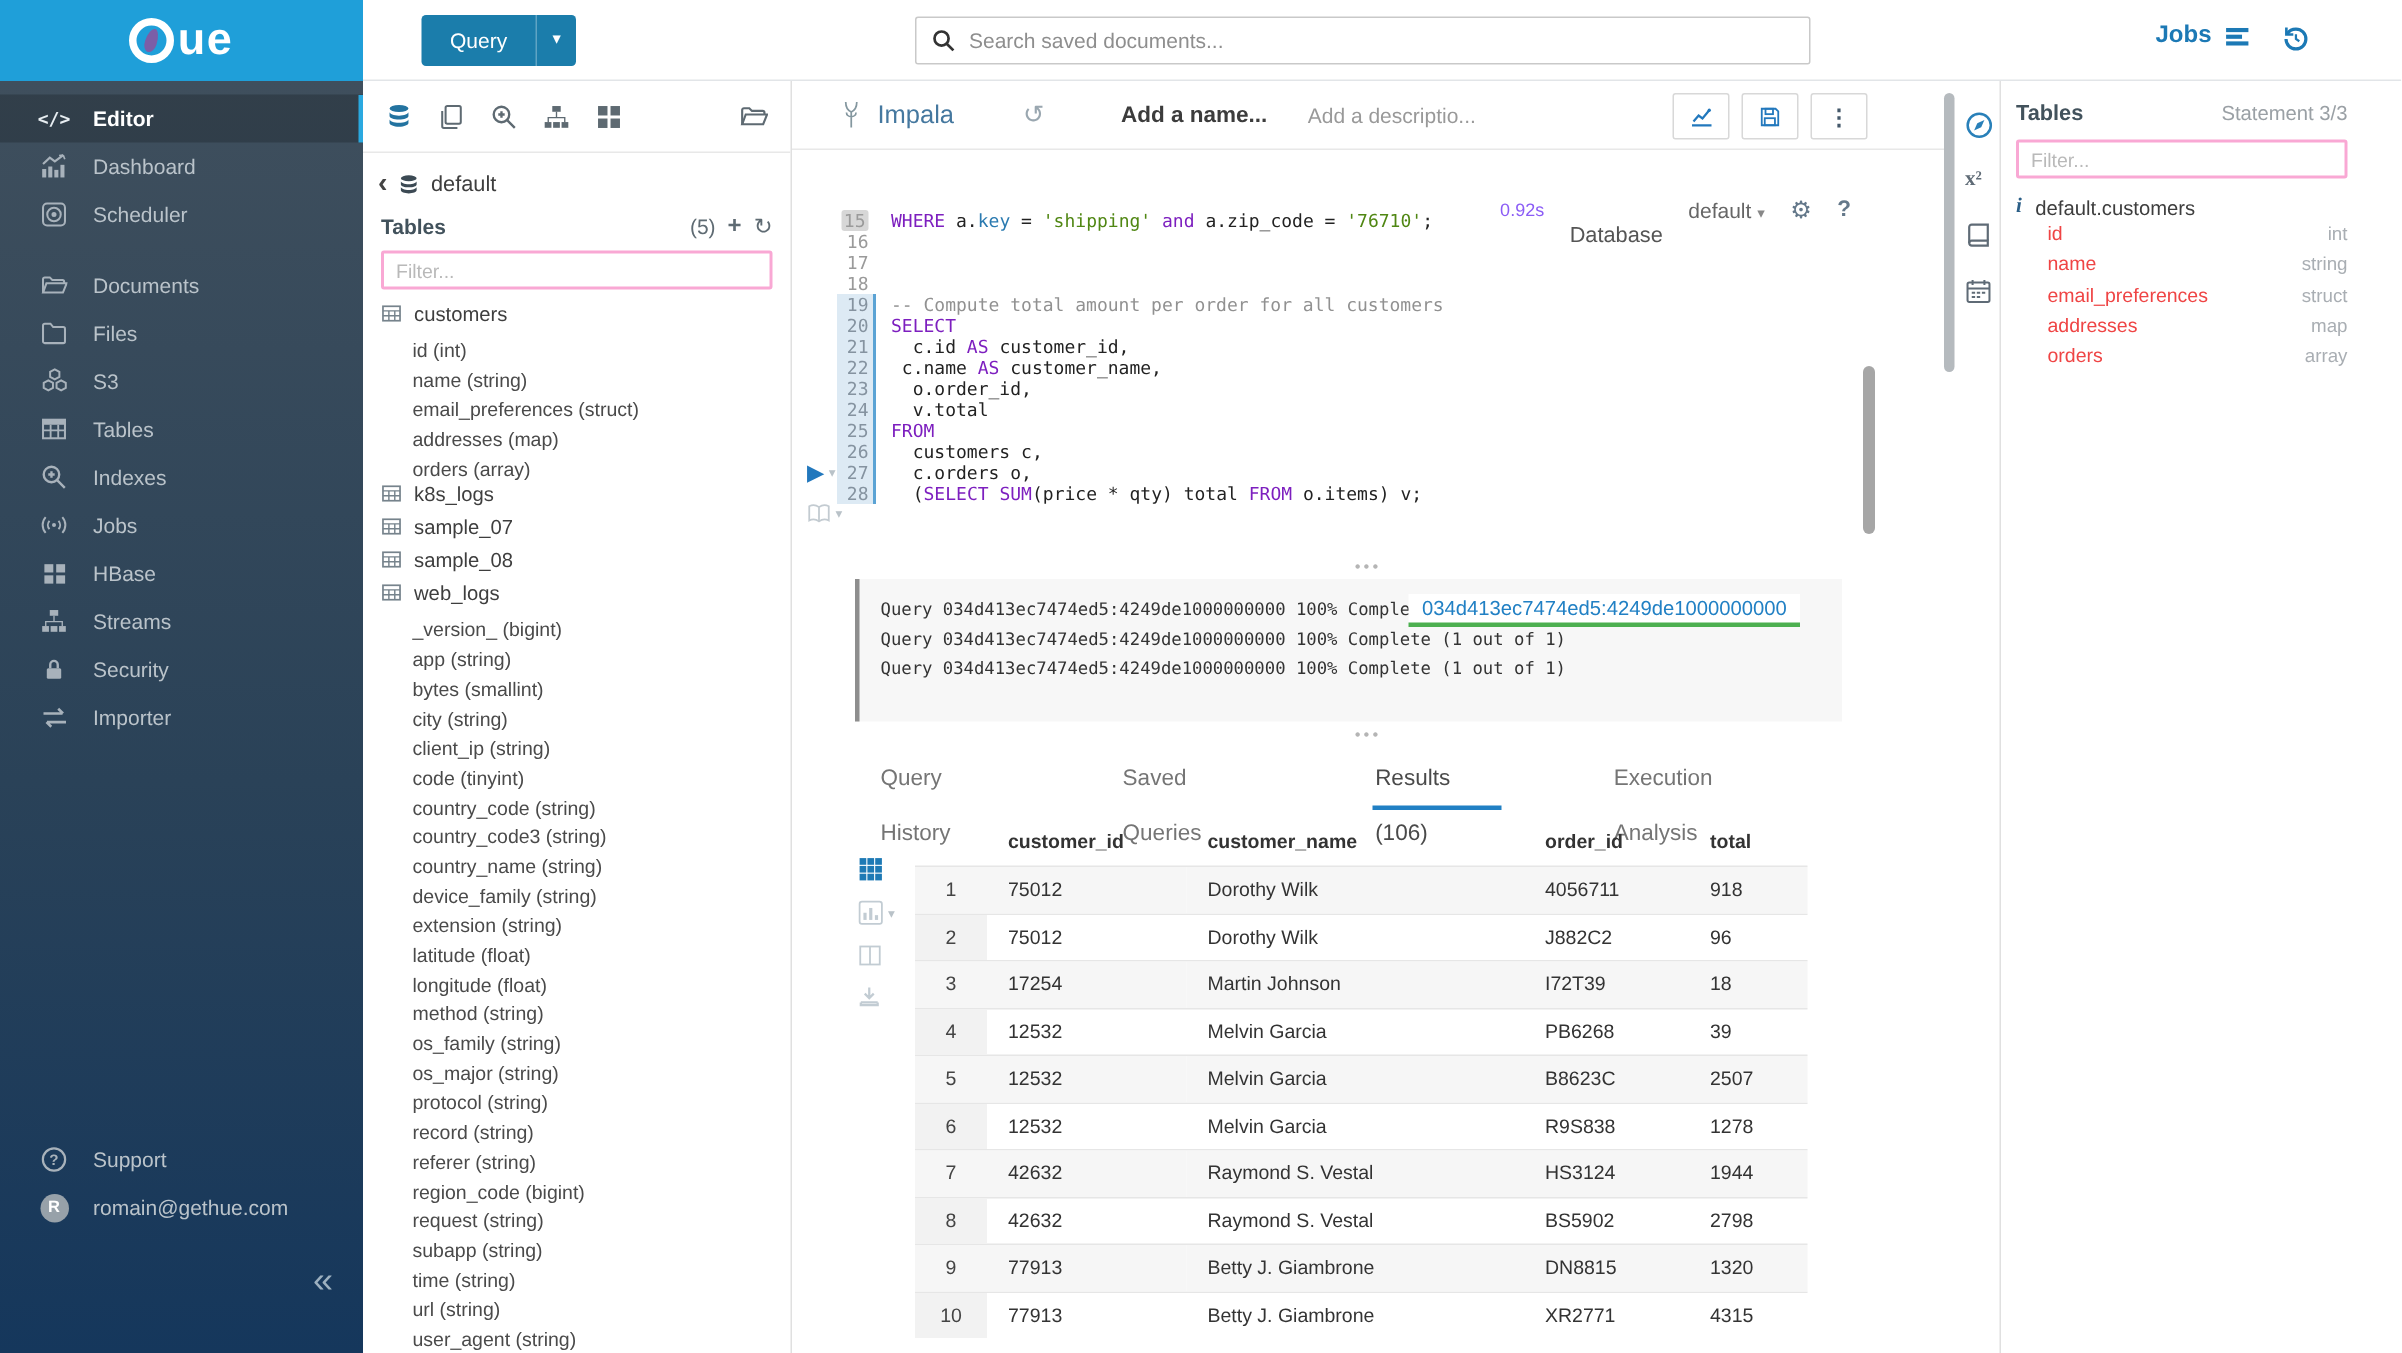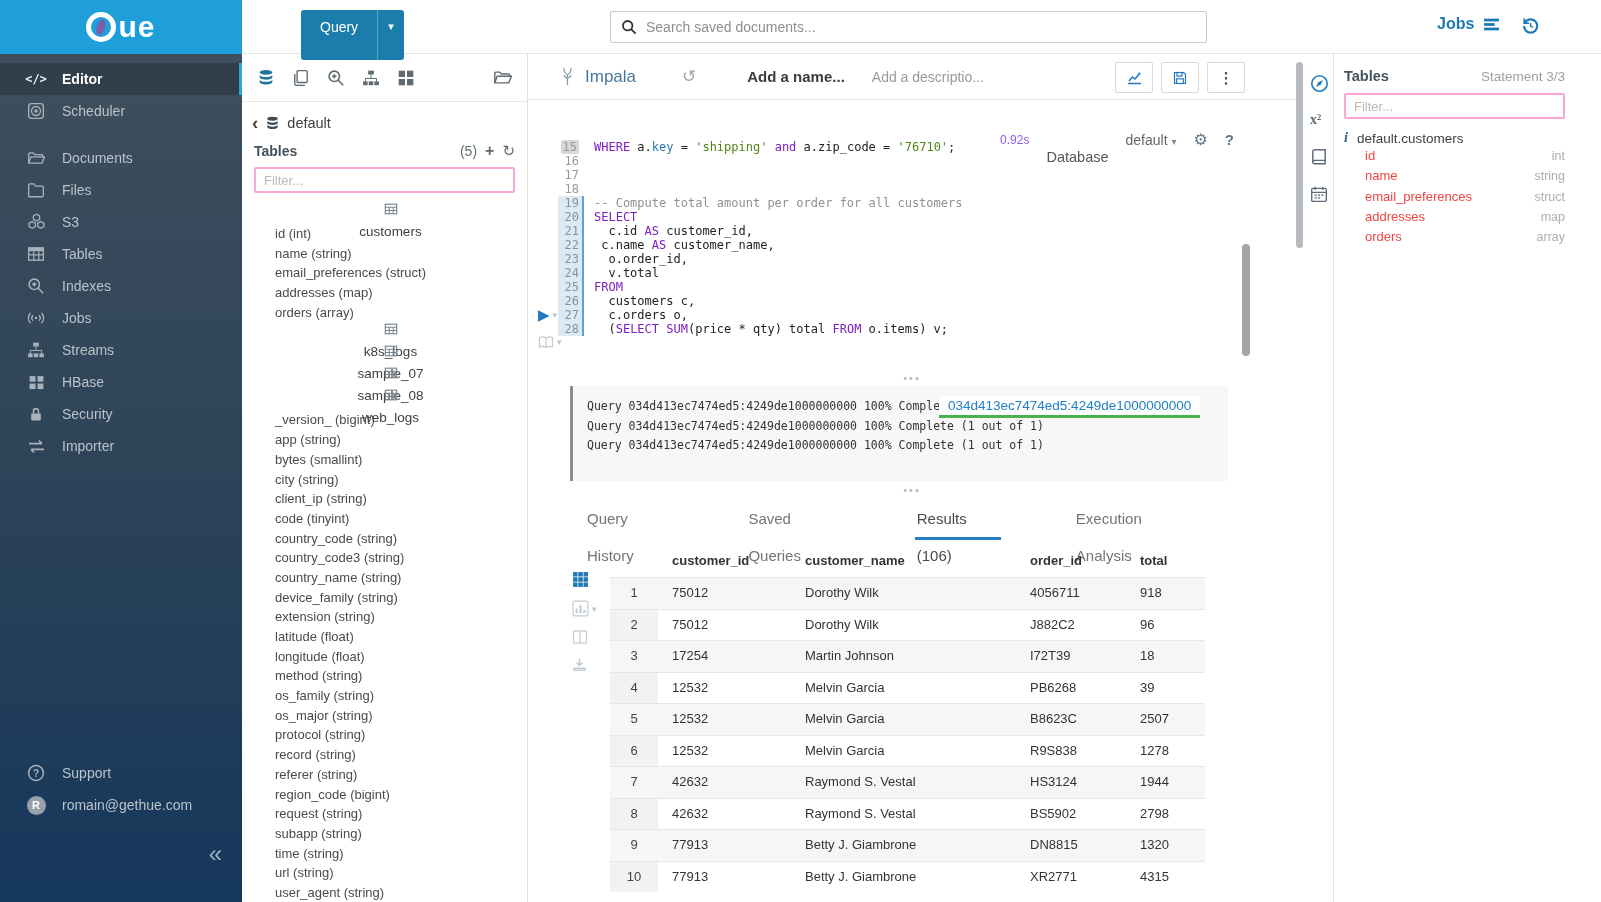--- a/index.html
+++ b/index.html
@@ -6,21 +6,21 @@
   body { font-family:"Liberation Sans",sans-serif; background:#fff; }
   #app { position:relative; width:1601px; height:902px; overflow:hidden; background:#fff; font-size:13px; color:#333; }
   .icon svg { display:block; }
 
   
   .masthead { position:absolute; top:0; left:0; right:0; height:54px; background:#fff; border-bottom:1px solid #e2e5e8; z-index:5; }
   .logo-block { position:absolute; left:0; top:0; width:242px; height:54px; background:#1f9fd9; display:flex; align-items:center; justify-content:center; gap:2px; }
   .logo-circle { width:30px; height:30px; border:5px solid #fff; border-radius:50%; position:relative; }
   .logo-circle:before { content:""; position:absolute; left:6px; top:2px; width:8px; height:16px; border-radius:50% 50% 50% 50%/60% 60% 40% 40%; background:#7b5ea7; transform:rotate(18deg); }
   .logo-text { color:#fff; font-size:30px; font-weight:bold; letter-spacing:1px; line-height:30px; }
-  .query-btn { position:absolute; left:281px; top:10px; height:50px; background:#1b7dab; border-radius:3px; color:#fff; display:flex; cursor:pointer;margin-left:20px; }
+  .query-btn { position:absolute; left:281px; top:10px; height:34px; background:#1b7dab; border-radius:3px; color:#fff; display:flex; cursor:pointer; }
   .query-btn .qmain { padding:0 19px; line-height:34px; font-size:14px; }
   .query-btn .qcaret { width:27px; border-left:1px solid rgba(255,255,255,.3); text-align:center; line-height:32px; font-size:11px; }
   .search-box { position:absolute; left:610px; top:11px; width:597px; height:32px; border:1px solid #c9c9c9; border-radius:2px; display:flex; align-items:center; padding:0 10px; gap:9px; background:#fff; }
   .search-box input { border:none; outline:none; flex:1; font-size:14px; color:#444; font-family:"Liberation Sans",sans-serif; }
   .search-box input::placeholder { color:#8e8e8e; }
   .jobs-link { position:absolute; left:1437px; top:15px; color:#1c79b5; font-weight:bold; font-size:16px; display:flex; align-items:center; gap:9px; cursor:pointer; }
   .hist-btn { position:absolute; left:1520px; top:16px; color:#1c79b5; cursor:pointer; }
 
   
   .sidebar { position:absolute; left:0; top:54px; width:242px; bottom:0; background:linear-gradient(180deg,#3f4f5d 0%,#2a4258 55%,#15375c 100%); }
@@ -44,21 +44,21 @@
   .al-breadcrumb { padding:13px 12px 0 10px; display:flex; align-items:center; gap:7px; color:#3e3e3e; }
   .al-back { font-size:19px; font-weight:bold; color:#444; line-height:14px; cursor:pointer; }
   .al-breadcrumb .dbname { font-size:14.5px; cursor:pointer; }
   .al-tables-head { display:flex; align-items:center; padding:11px 12px 7px 12px; }
   .al-tables-head .ttl { font-weight:bold; font-size:14px; color:#42525c; }
   .al-tables-head .right { margin-left:auto; display:flex; align-items:center; gap:8px; color:#5f6b73; font-size:14px; }
   .al-filter { margin:0 12px; }
   .al-filter input, .rp-filter input { width:100%; height:26px; border:2px solid #f9a8d4; border-radius:2px; padding:0 8px; font-size:13px; color:#444; outline:none; font-family:"Liberation Sans",sans-serif; }
   .al-filter input::placeholder, .rp-filter input::placeholder { color:#b9b9b9; }
   .al-list { padding:9px 0 0 12px; }
-  .tbl-row { display:flex; align-items:center; gap:8px; height:22px; color:#3e3e3e; font-size:13.5px; cursor:pointer;flex-direction:column; }
+  .tbl-row { display:flex; align-items:flex-start; gap:8px; height:22px; color:#3e3e3e; font-size:13.5px; cursor:pointer; }
   .tbl-row .icon { color:#76838c; }
   .col-row { padding-left:21px; height:19.7px; line-height:19.7px; color:#4a4a4a; font-size:13px; cursor:pointer; white-space:nowrap; }
 
   
   .main { position:absolute; left:528px; top:54px; width:768px; bottom:0; background:#fff; }
   .snippet-header { position:relative; height:46px; border-bottom:1px solid #e8e8e8; display:flex; align-items:center; padding-left:31px; }
   .impala-ic { color:#84979f; margin-right:9px; }
   .engine-name { font-size:17px; color:#45789f; cursor:pointer; }
   .snip-hist { margin-left:46px; color:#9aa7b0; font-size:17px; cursor:pointer; }
   .snip-name { margin-left:51px; font-size:15px; font-weight:bold; color:#3c3c3c; cursor:text; }
@@ -175,20 +175,35 @@
   <div class="sidebar">
     <div id="sidebar-nav">
         <div class="nav-item active first">
           <span class="icon">
             <span style="font-family:'DejaVu Sans Mono',monospace;font-weight:bold;font-size:12px">&lt;/&gt;</span>
           </span>
           <span>Editor</span>
         </div>
         <div class="nav-item">
           <span class="icon">
+            <svg width="18" height="18" viewBox="0 0 16 16">
+              <g fill="currentColor">
+                <rect x="1" y="9.5" width="2.4" height="5"></rect>
+                <rect x="4.6" y="8" width="2.4" height="6.5"></rect>
+                <rect x="8.2" y="10" width="2.4" height="4.5"></rect>
+                <rect x="11.8" y="7" width="2.4" height="7.5"></rect>
+              </g>
+              <path d="M1.5 6.5l4-3.7 3 2.2 5-3.7" stroke="currentColor" stroke-width="1.3" fill="none"></path>
+              <path d="M13.5 1.3l.9 2.4M13.5 1.3l-2.5.2" stroke="currentColor" fill="none"></path>
+            </svg>
+          </span>
+          <span>Dashboard</span>
+        </div>
+        <div class="nav-item">
+          <span class="icon">
             <svg width="18" height="18" viewBox="0 0 16 16" fill="none" stroke="currentColor" stroke-width="1.2">
               <rect x="1.5" y="1.5" width="13" height="13" rx="2.4"></rect>
               <circle cx="8" cy="8" r="4"></circle>
               <circle cx="8" cy="8" r="0.9" fill="currentColor"></circle>
             </svg>
           </span>
           <span>Scheduler</span>
         </div>
         <div class="nav-item gap">
           <span class="icon">
@@ -237,43 +252,43 @@
           <span>Indexes</span>
         </div>
         <div class="nav-item">
           <span class="icon">
             <svg width="20" height="16" viewBox="0 0 18 14" fill="none" stroke="currentColor" stroke-width="1.2">
               <circle cx="9" cy="7" r="1.2" fill="currentColor" stroke="none"></circle>
               <path d="M6.3 4.5a3.7 3.7 0 000 5M11.7 4.5a3.7 3.7 0 010 5M4 2.3a7 7 0 000 9.4M14 2.3a7 7 0 010 9.4"></path>
             </svg>
           </span>
           <span>Jobs</span>
+        </div>
+        <div class="nav-item">
+          <span class="icon">
+            <svg width="17" height="17" viewBox="0 0 16 16" fill="currentColor">
+              <rect x="1.5" y="2" width="5.6" height="5.2"></rect>
+              <rect x="8.9" y="2" width="5.6" height="5.2"></rect>
+              <rect x="1.5" y="9" width="5.6" height="5.2"></rect>
+              <rect x="8.9" y="9" width="5.6" height="5.2"></rect>
+            </svg>
+          </span>
+          <span>HBase</span>
         </div>
         <div class="nav-item">
           <span class="icon">
             <svg width="18" height="18" viewBox="0 0 16 16" fill="currentColor">
               <rect x="5.5" y="1.5" width="5" height="3.4"></rect>
               <rect x="1" y="11" width="4" height="3.4"></rect>
               <rect x="6" y="11" width="4" height="3.4"></rect>
               <rect x="11" y="11" width="4" height="3.4"></rect>
               <path d="M7.6 4.9h.8V8H13.3V11h-.8V8.8H3.5V11h-.8V8h4.9z"></path>
             </svg>
           </span>
           <span>Streams</span>
-        </div>
-        <div class="nav-item">
-          <span class="icon">
-            <svg width="17" height="17" viewBox="0 0 16 16" fill="currentColor">
-              <rect x="1.5" y="2" width="5.6" height="5.2"></rect>
-              <rect x="8.9" y="2" width="5.6" height="5.2"></rect>
-              <rect x="1.5" y="9" width="5.6" height="5.2"></rect>
-              <rect x="8.9" y="9" width="5.6" height="5.2"></rect>
-            </svg>
-          </span>
-          <span>HBase</span>
         </div>
         <div class="nav-item">
           <span class="icon">
             <svg width="16" height="17" viewBox="0 0 16 16">
               <rect x="3.2" y="7" width="9.6" height="7" rx="1" fill="currentColor"></rect>
               <path d="M5.5 7V4.6a2.5 2.5 0 015 0V7" fill="none" stroke="currentColor" stroke-width="1.6"></path>
             </svg>
           </span>
           <span>Security</span>
         </div>

